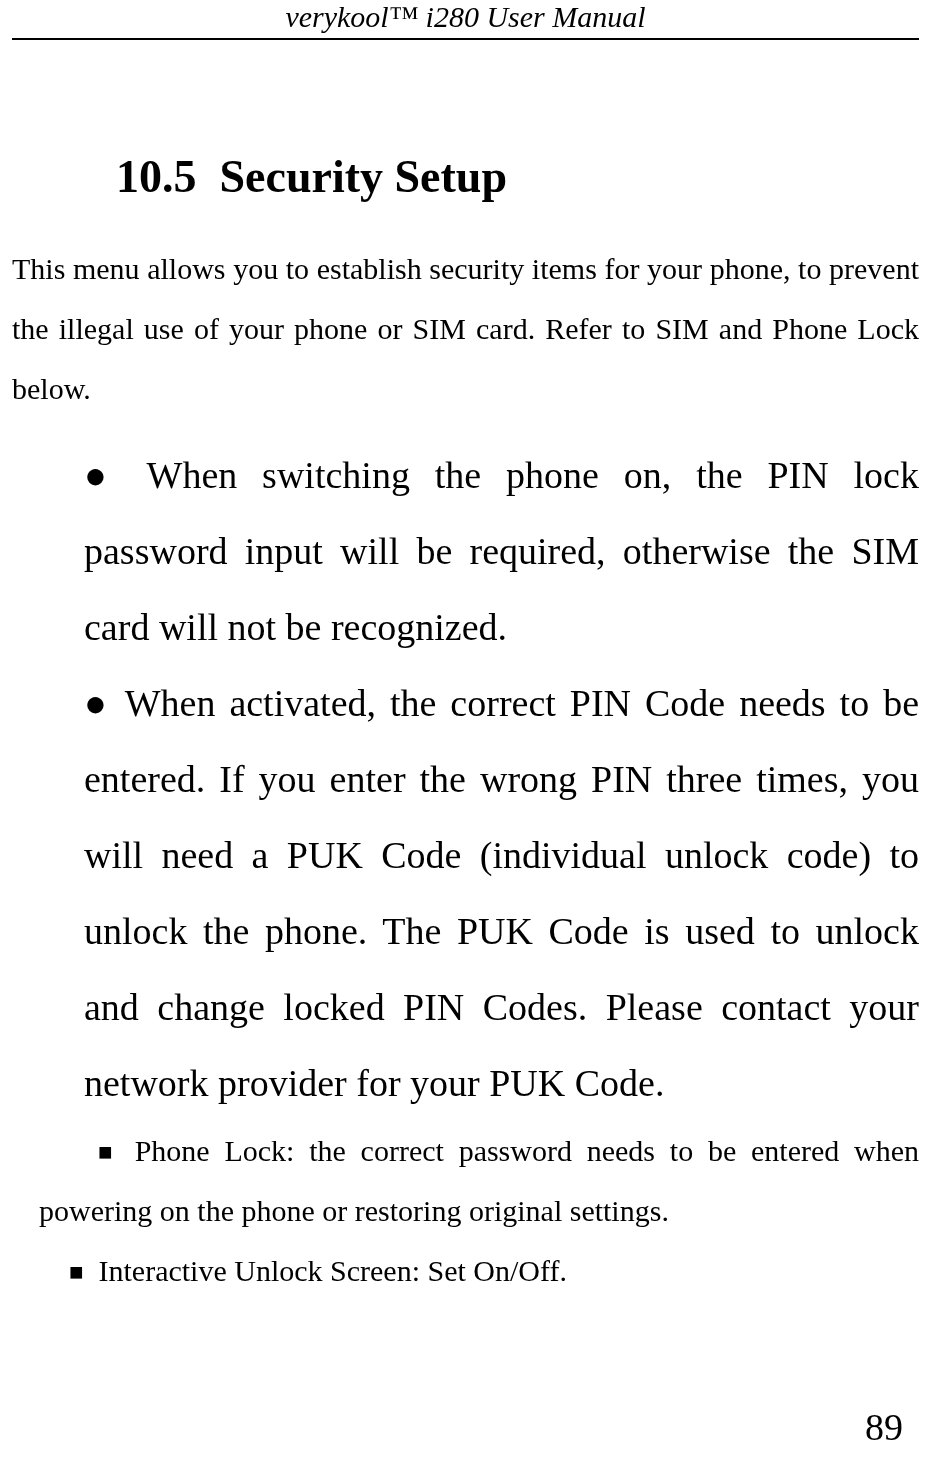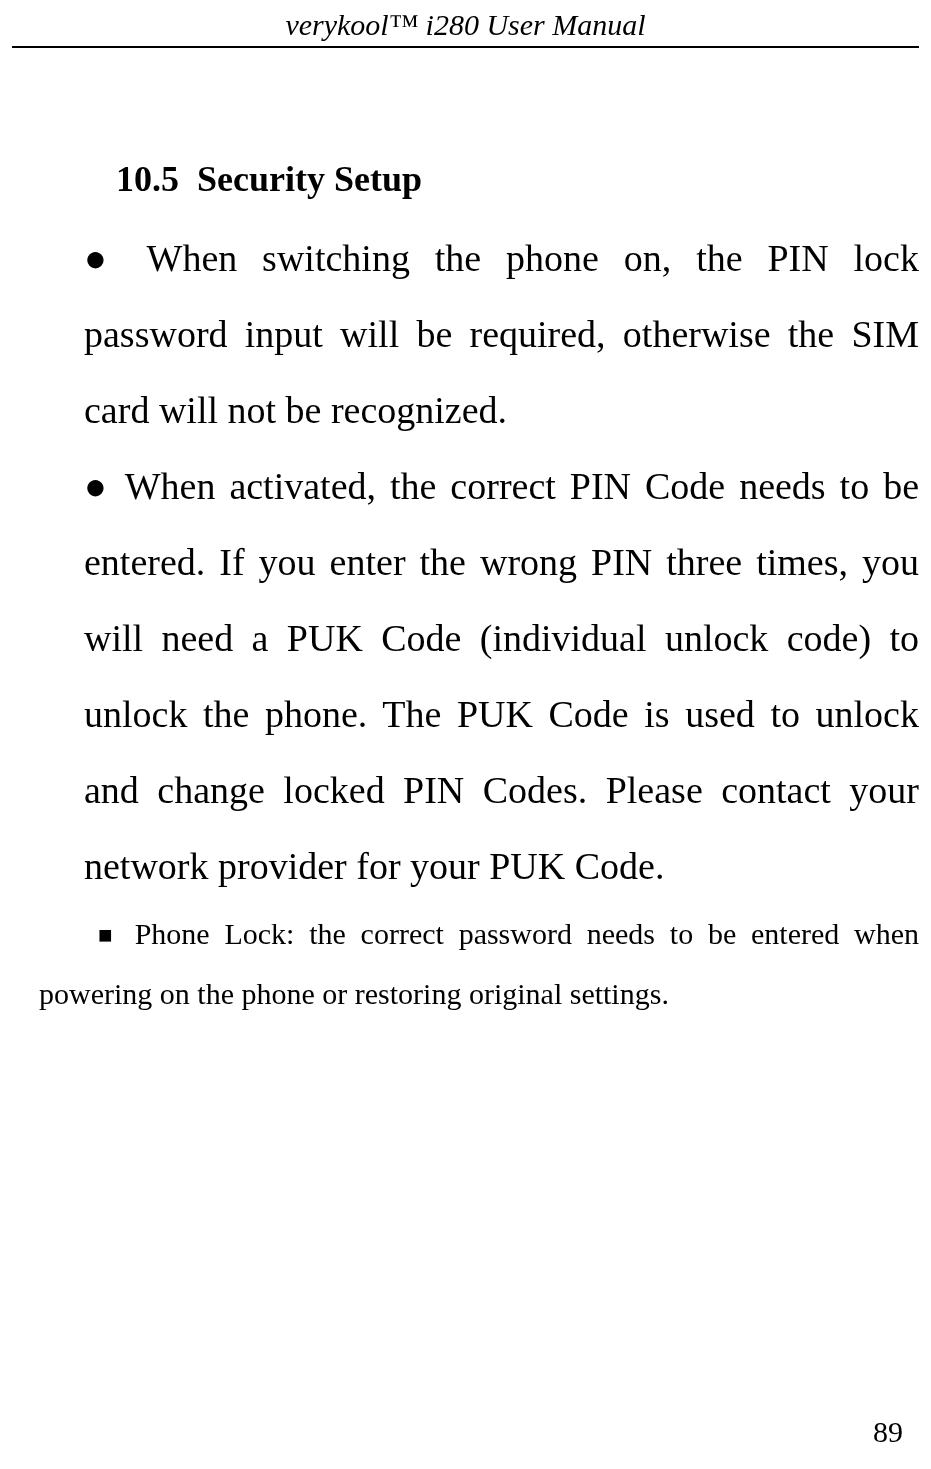--- a/index.html
+++ b/index.html
@@ -13,36 +13,35 @@
       background: #ffffff;
       font-family: "Times New Roman", Times, serif;
       color: #000000;
       padding: 0;
       position: relative;
     }
     .header {
       text-align: center;
       font-style: italic;
       font-size: 30px;
-      padding-top: 8px;
       padding-bottom: 4px;
     }
     .header-rule {
       border: none;
       border-top: 2px solid #000;
       margin: 0 12px 0 12px;
     }
     .content {
       padding: 110px 12px 0 12px;
     }
     .section-title {
-      font-size: 36px;
+      font-size: 46px;
       font-weight: bold;
       padding-left: 104px;
-      margin-bottom: 20px;
+      margin-bottom: 36px;
     }
     .intro-para {
       font-size: 30px;
       line-height: 2.0;
       text-align: justify;
       margin-bottom: 18px;
     }
     .bullet-1 {
       font-size: 30px;
       line-height: 2.0;
@@ -69,48 +68,52 @@
       font-size: 24px;
       vertical-align: 1px;
     }
     .dot-marker {
       font-family: Arial, sans-serif;
     }
     .page-number {
       position: absolute;
       bottom: 20px;
       right: 28px;
-      font-size: 30px;
+      font-size: 38px;
     }
   </style>
 </head>
 <body>
 
 <div class="header">
   <span>verykool™ i280 User Manual</span>
 </div>
 <hr class="header-rule">
 
 <div class="content">
 
   <div class="section-title">
     <span>10.5</span>&nbsp;&nbsp;<span>Security Setup</span>
   </div>
 
+  <p class="intro-para">This menu allows you to establish security items for your phone, to prevent the illegal use of your phone or SIM card. Refer to SIM and Phone Lock below.</p>
 
 
   <p class="sub-bullet">
     <span class="dot-marker">●</span> <span>When switching the phone on, the PIN lock password input will be required, otherwise the SIM card will not be recognized.</span>
   </p>
 
   <p class="sub-bullet">
     <span class="dot-marker">●</span> <span>When activated, the correct PIN Code needs to be entered. If you enter the wrong PIN three times, you will need a PUK Code (individual unlock code) to unlock the phone. The PUK Code is used to unlock and change locked PIN Codes. Please contact your network provider for your PUK Code.</span>
   </p>
 
   <p class="bullet-1-block">
     &nbsp;&nbsp;&nbsp;&nbsp;<span class="square-marker">■</span> <span>Phone Lock: the correct password needs to be entered when powering on the phone or restoring original settings.</span>
   </p>
 
+  <p class="bullet-1-block">
+    &nbsp;&nbsp;&nbsp;&nbsp;<span class="square-marker">■</span>&nbsp;&nbsp;<span>Interactive Unlock Screen: Set On/Off.</span>
+  </p>
 
 
 </div>
 
 <div class="page-number">89</div>
 
 </body></html>

